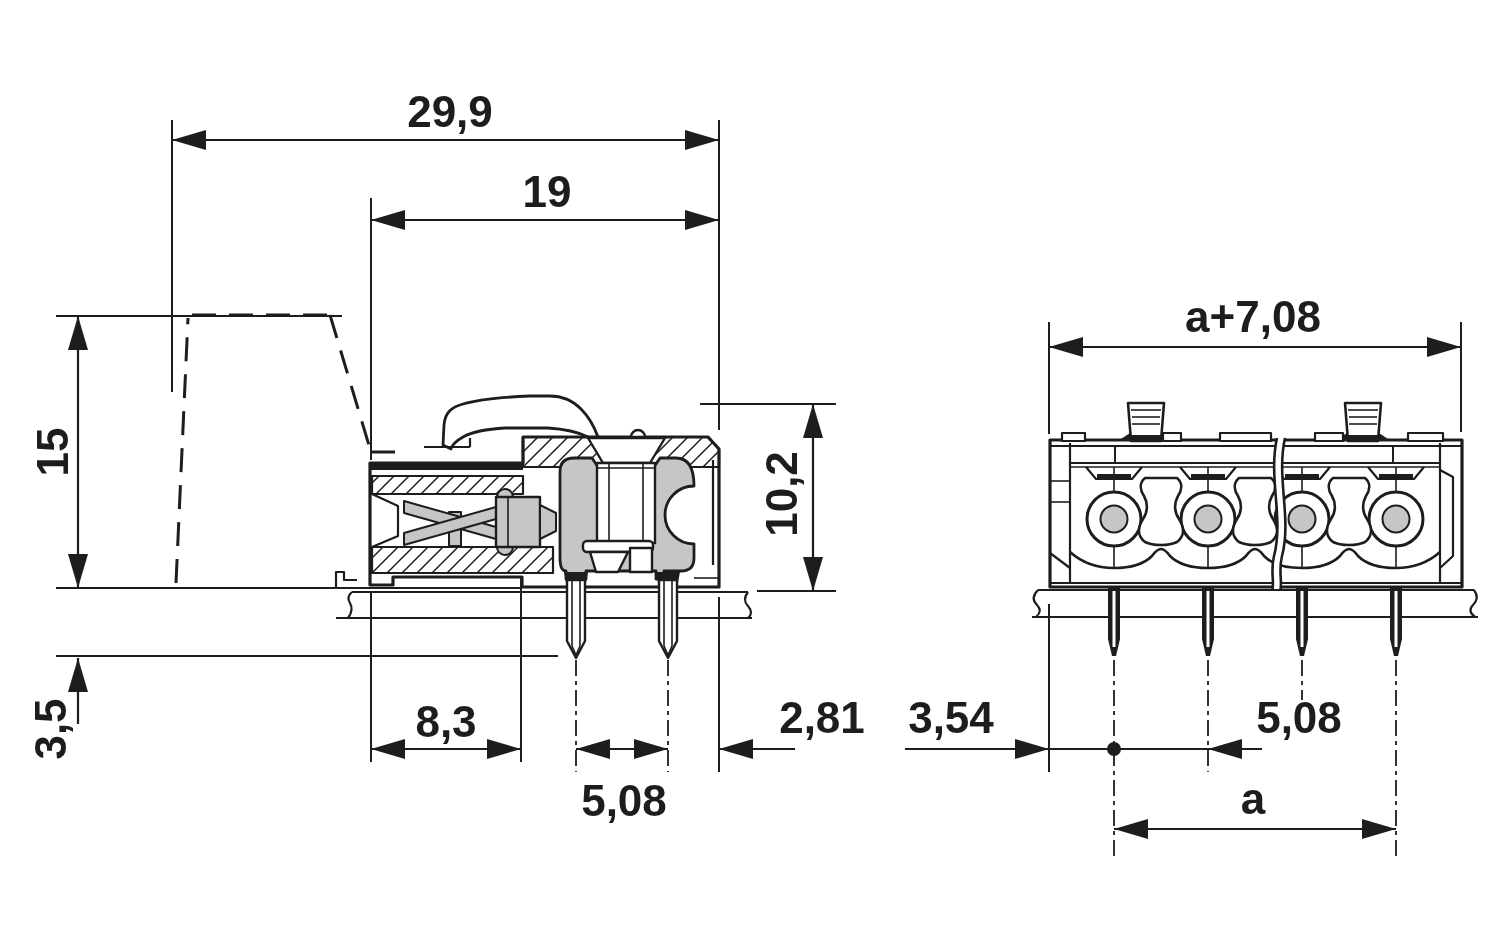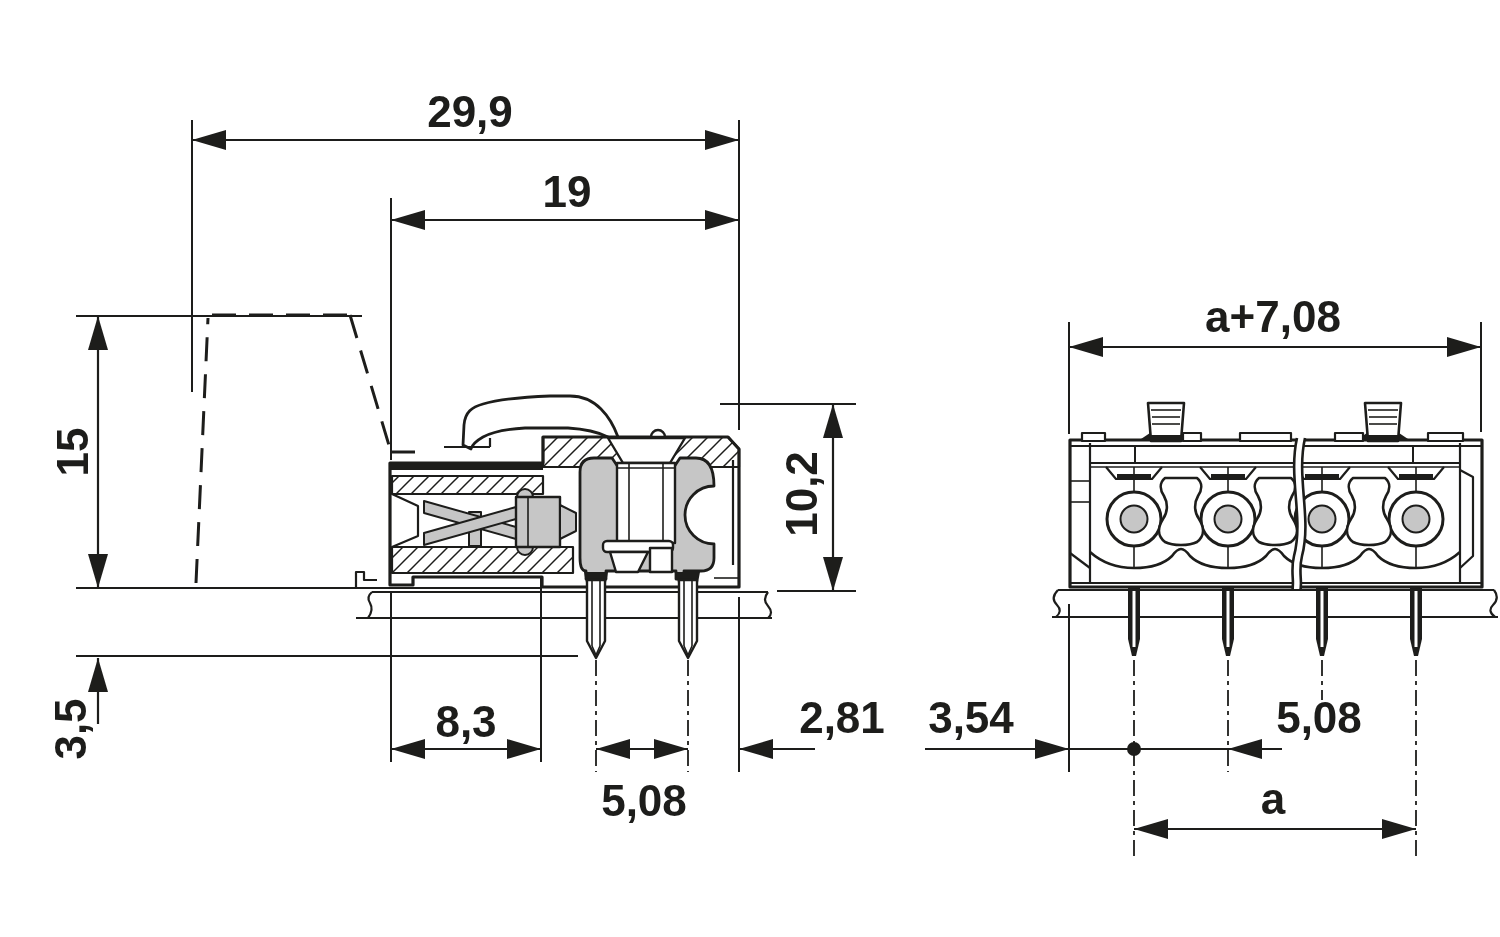--- a/index.html
+++ b/index.html
@@ -1,17 +1,17 @@
 <!DOCTYPE html>
 <html style="--bg: #ffffff; --line: #1d1d1b; --gray: #c6c6c6;"><head>
 <meta charset="utf-8">
 <style>
   :root { --bg:#ffffff; --line:#1d1d1b; --gray:#c6c6c6; }
   html,body { margin:0; padding:0; background:var(--bg); }
-  .stage { width:1392px; height:937px; position:relative; background:var(--bg);margin-left:20px; }
+  .stage { width:1392px; height:937px; position:relative; background:var(--bg); }
   svg { display:block; }
   .ln2  { stroke:var(--line); fill:none; stroke-width:2.2; stroke-linejoin:round; }
   .thin { stroke:var(--line); fill:none; stroke-width:1.6; }
   .wh   { fill:var(--bg);   stroke:var(--line); stroke-width:2.8; stroke-linejoin:round; }
   .whf  { fill:var(--bg);   stroke:none; }
   .gr   { fill:var(--gray); stroke:var(--line); stroke-width:2.8; stroke-linejoin:round; }
   .gr2  { fill:var(--gray); stroke:var(--line); stroke-width:2;   stroke-linejoin:round; }
   .blk  { fill:var(--line); stroke:none; }
   .dim  { stroke:var(--line); fill:none; stroke-width:2.2; }
   .ext  { stroke:var(--line); fill:none; stroke-width:2; }

